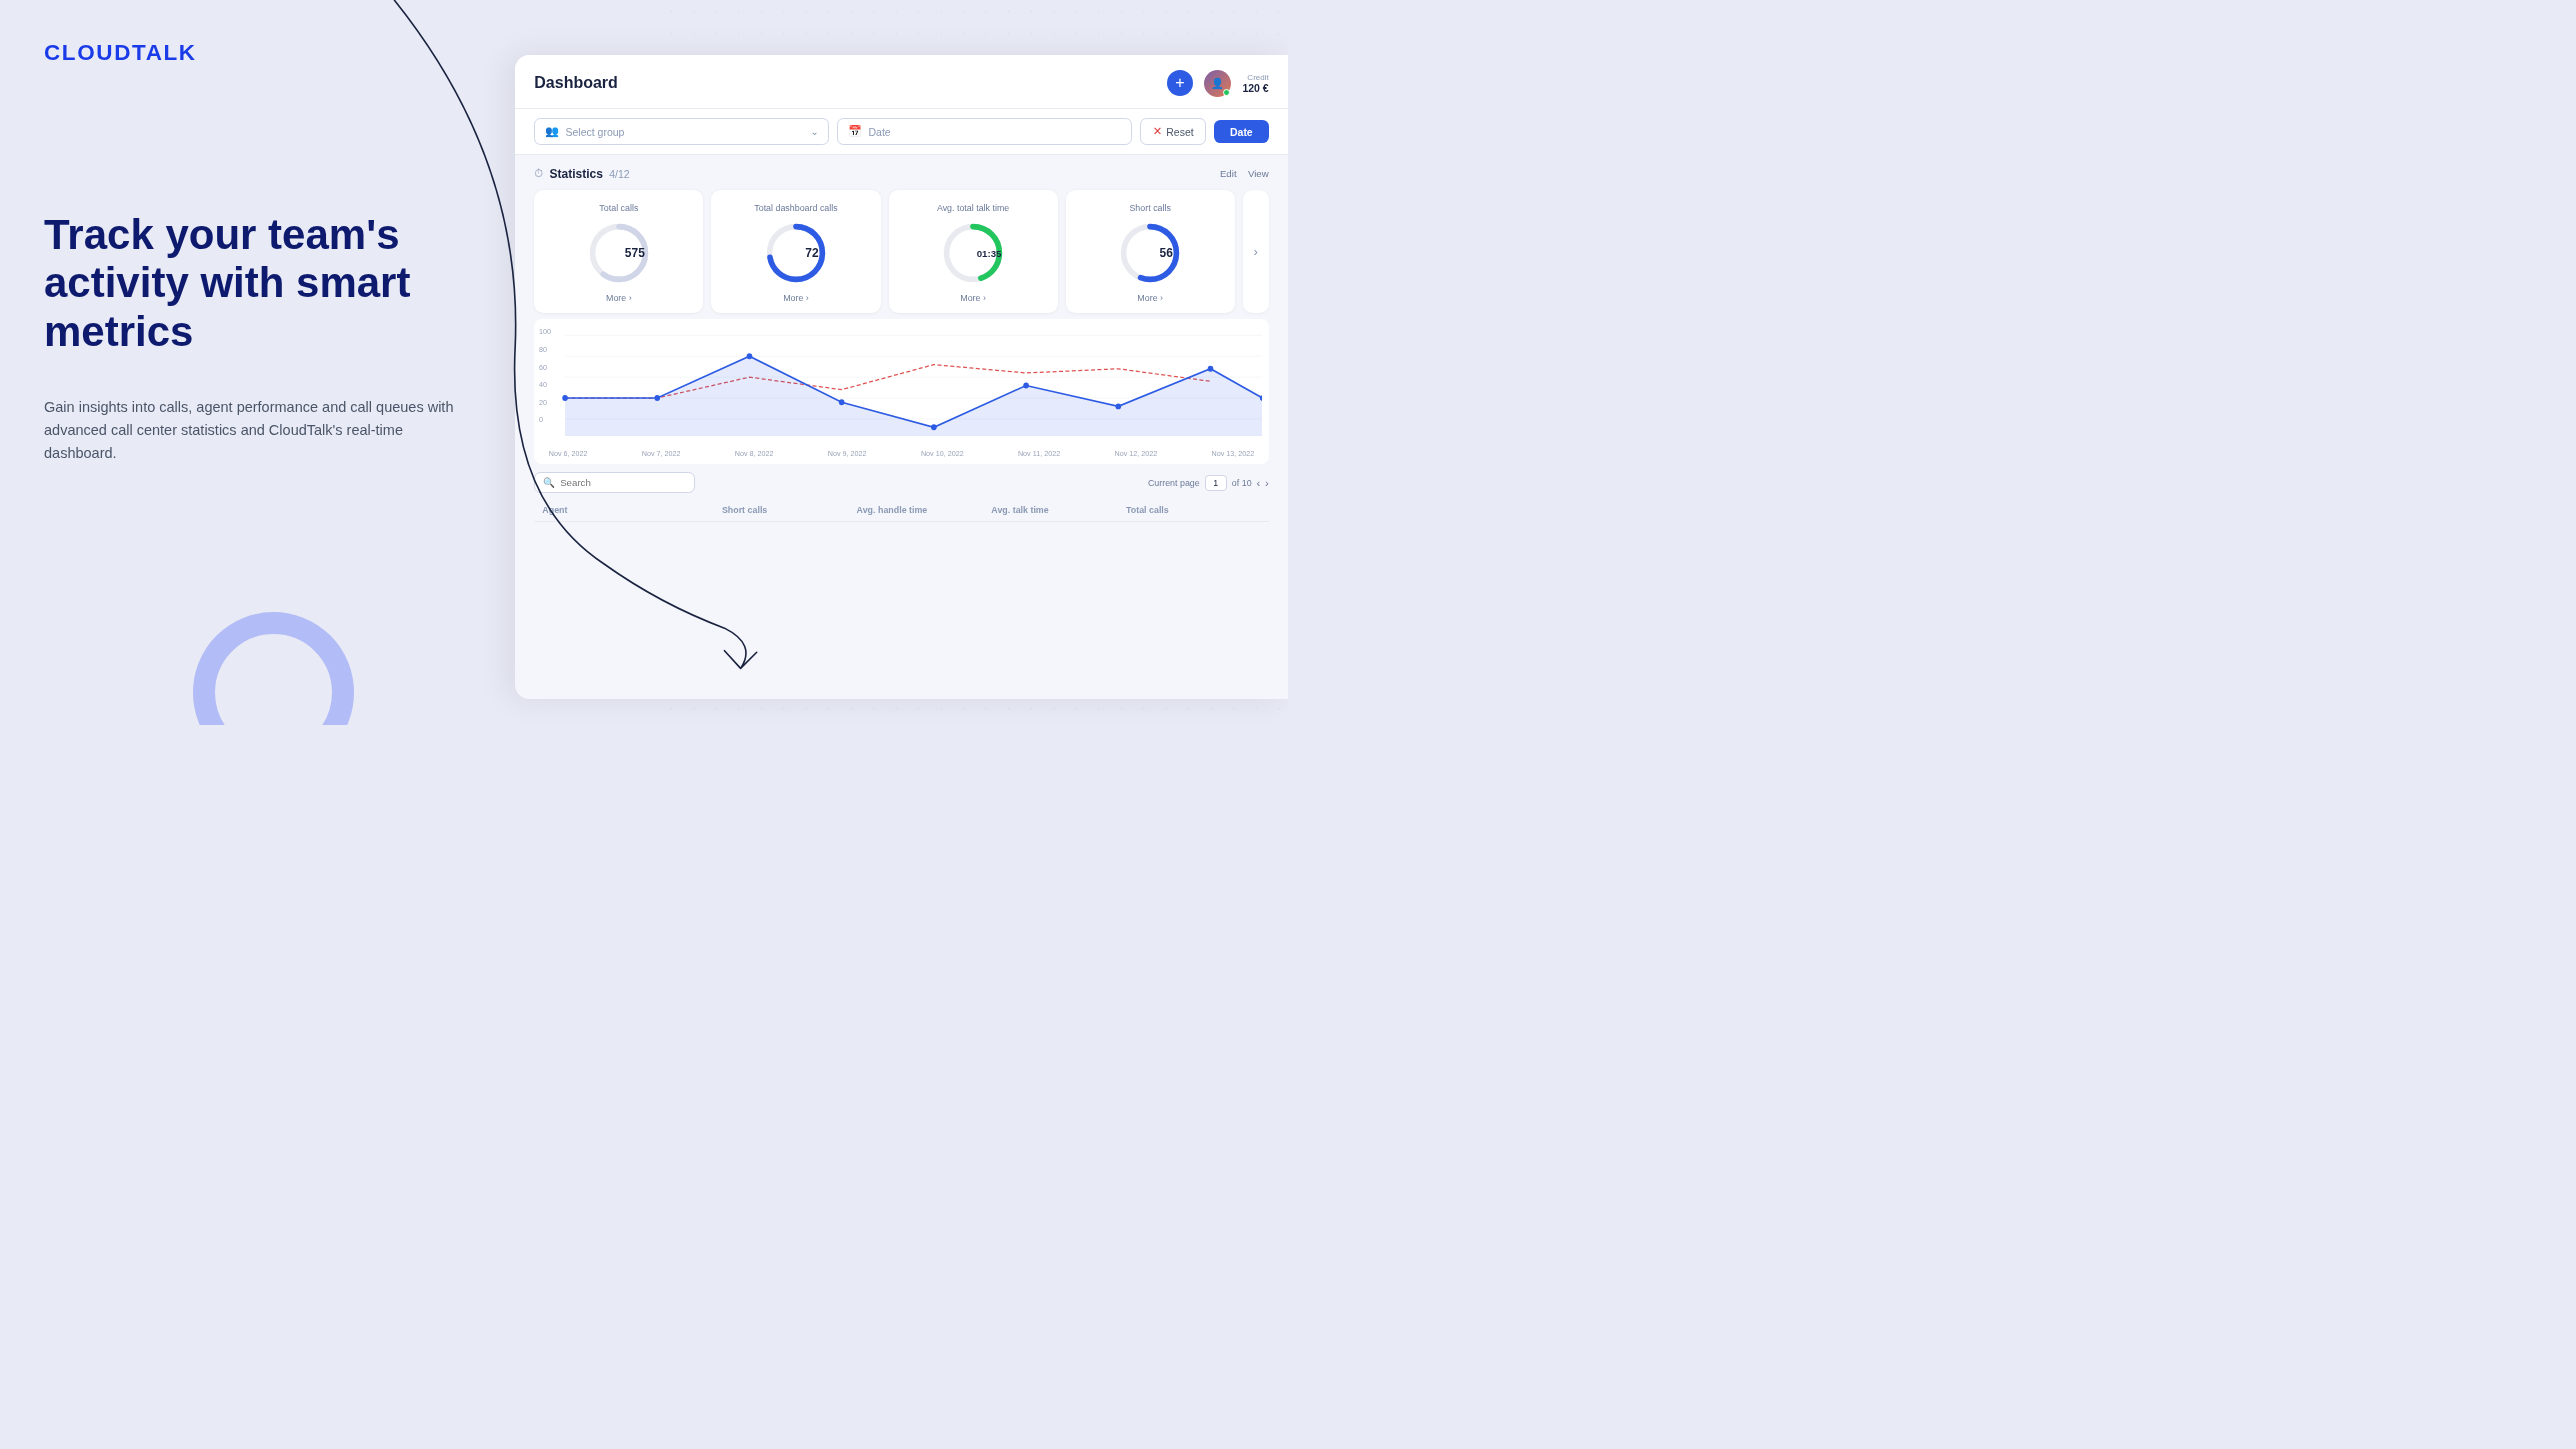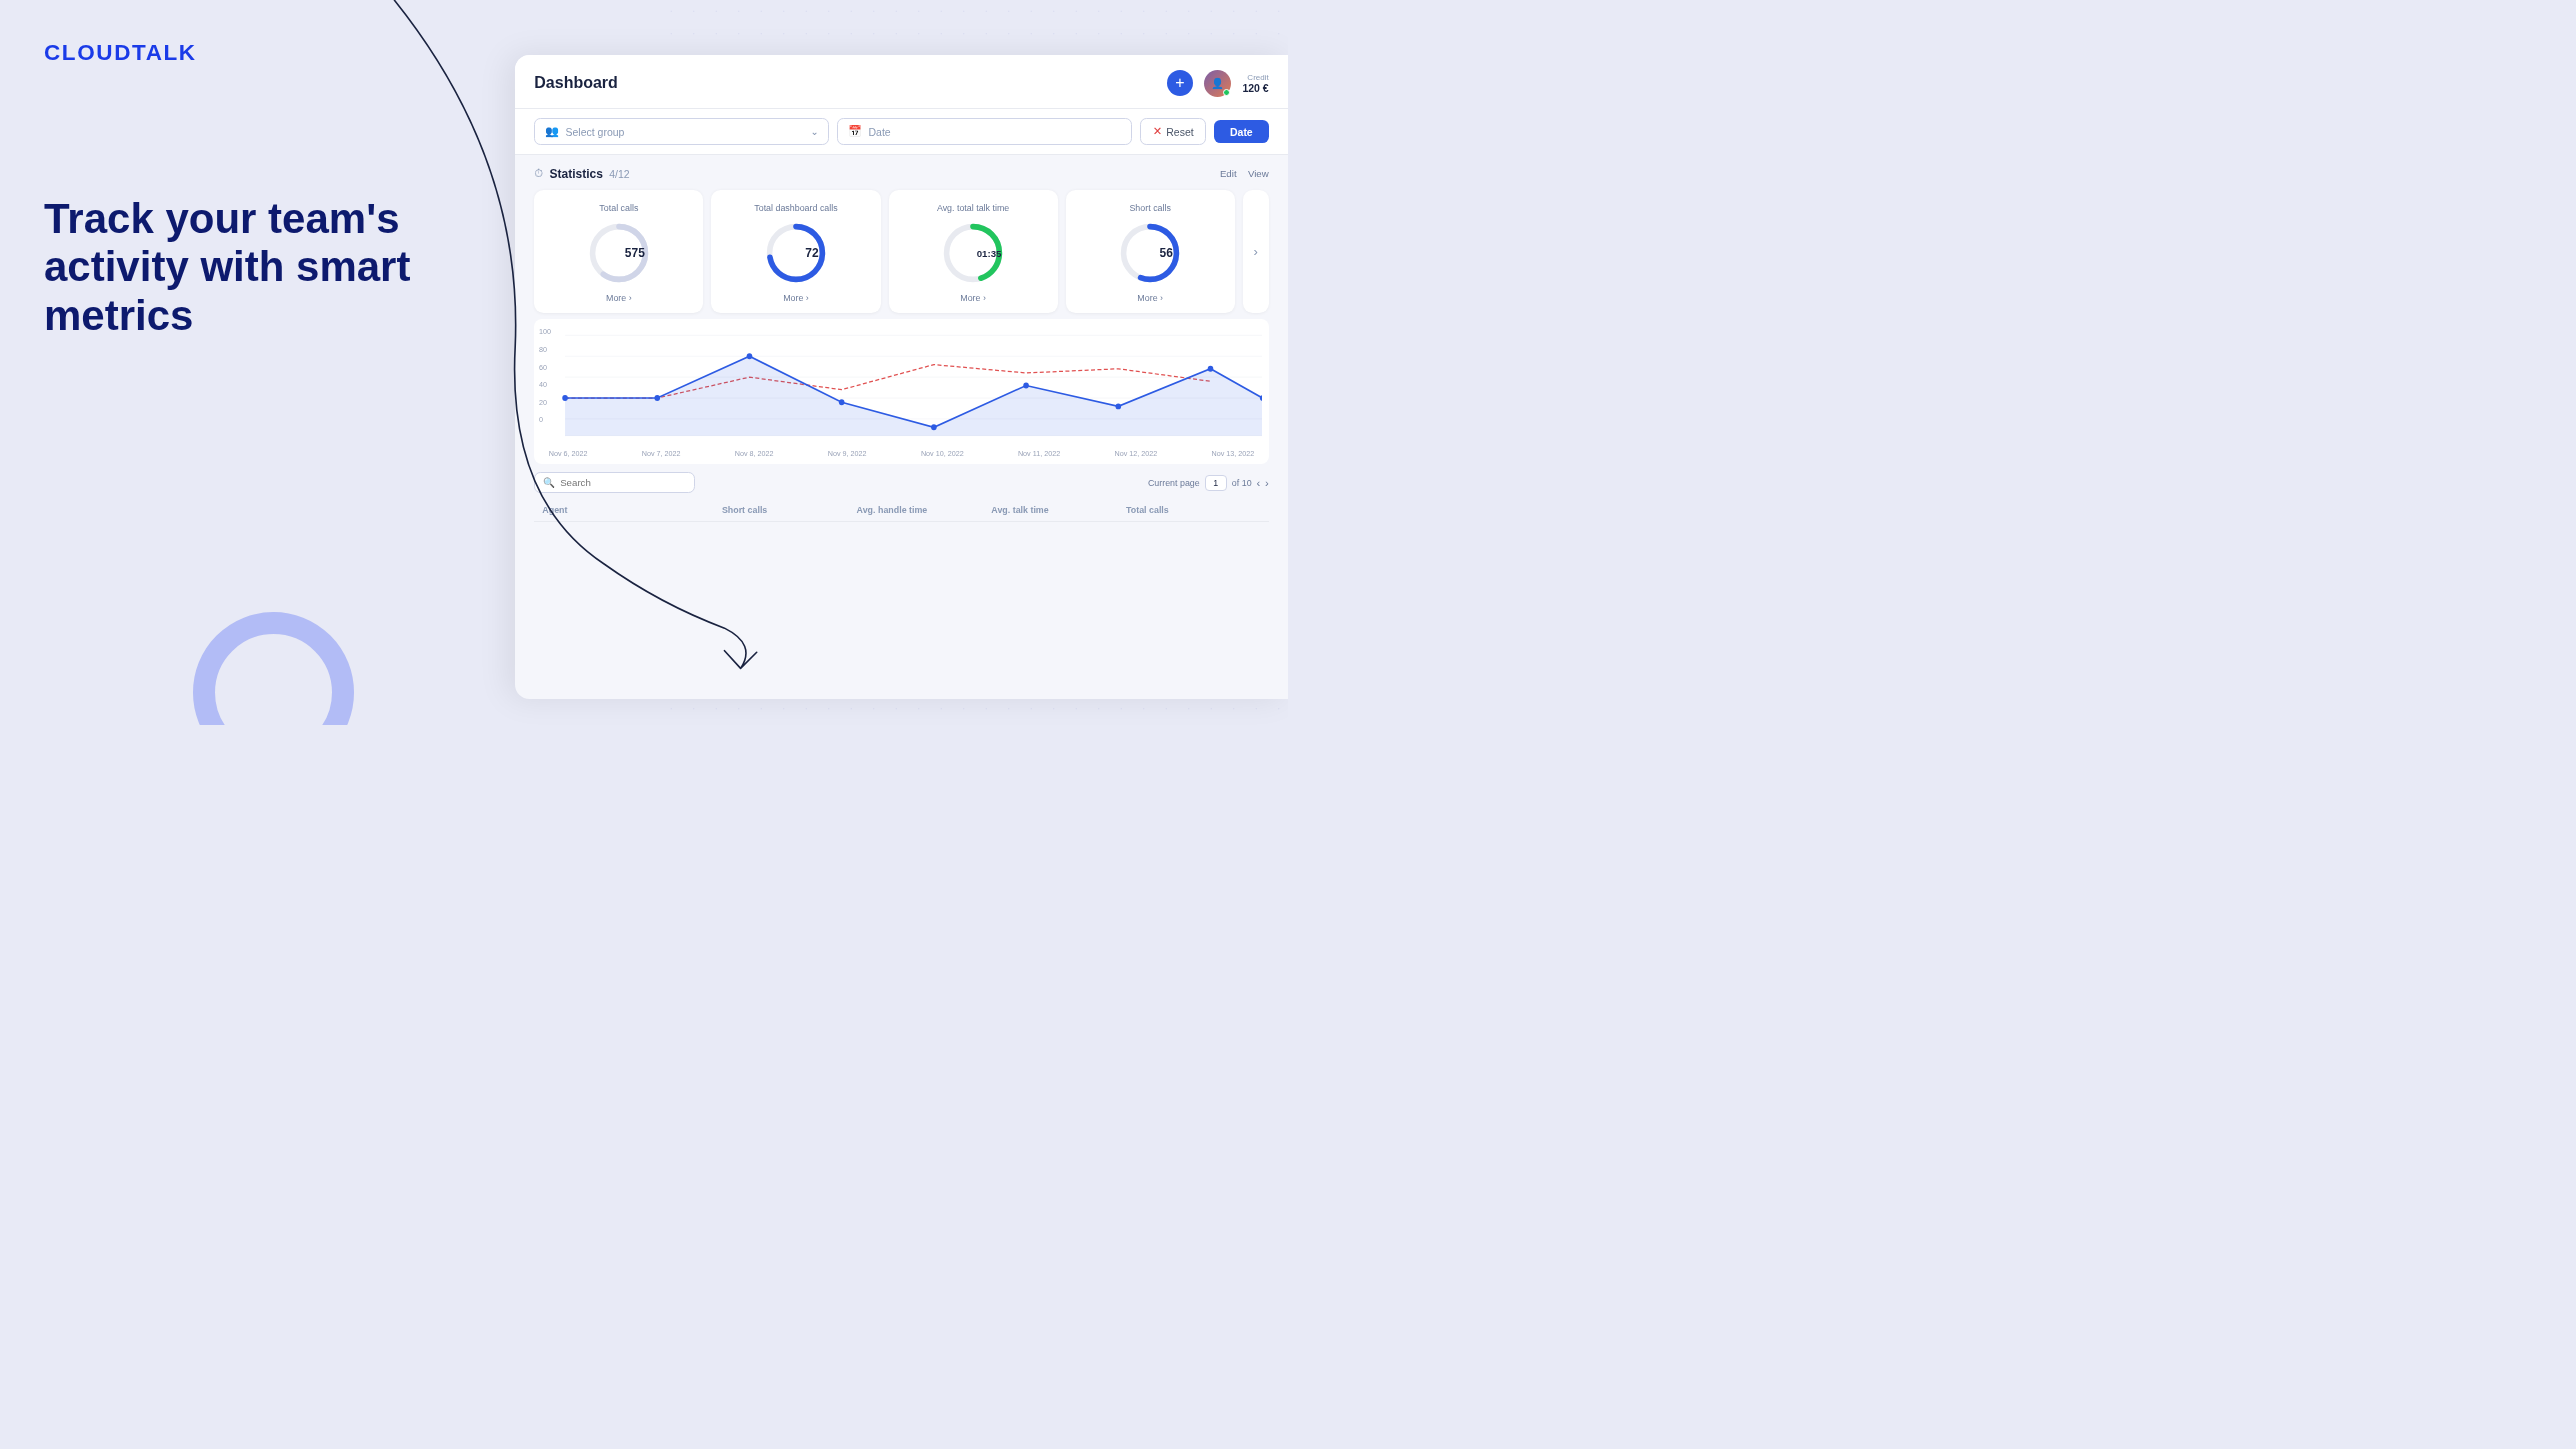--- a/index.html
+++ b/index.html
@@ -26,21 +26,21 @@
 
     
     .left-panel {
       position: absolute;
       left: 0; top: 0;
       width: 531px;
       height: 725px;
       padding: 40px 44px;
       display: flex;
       flex-direction: column;
-      gap: 0;
+      gap: 16px;
     }
 
     .logo {
       margin-bottom: 129px;
     }
     .logo-text {
       font-size: 22.5px;
       font-weight: 900;
       color: #1a3be8;
       letter-spacing: 1.6px;
@@ -539,20 +539,21 @@
 
 <svg class="curve-arrow" viewBox="0 0 1600 900">
   <path d="M 490 0 Q 650 200, 640 430 Q 630 620, 750 700 Q 820 750, 900 780 Q 940 800, 920 830 L 940 810 M 920 830 L 900 808" fill="none" stroke="#1a2340" stroke-width="2" stroke-linecap="round"></path>
 </svg>
 
 <div class="left-panel">
   <div class="logo">
     <span class="logo-text">CloudTalk</span>
   </div>
   <h1 class="headline">Track your team's activity with smart metrics</h1>
+  <p class="subtext">Gain insights into calls, agent performance and call queues with advanced call center statistics and CloudTalk's real-time dashboard.</p>
 </div>
 
 <div class="dashboard-panel">
 
   <div class="dash-header">
     <span class="dash-title">Dashboard</span>
     <div class="dash-header-right">
       <div class="add-btn">+</div>
       <div class="avatar-wrap">
         <div class="avatar">👤</div>

